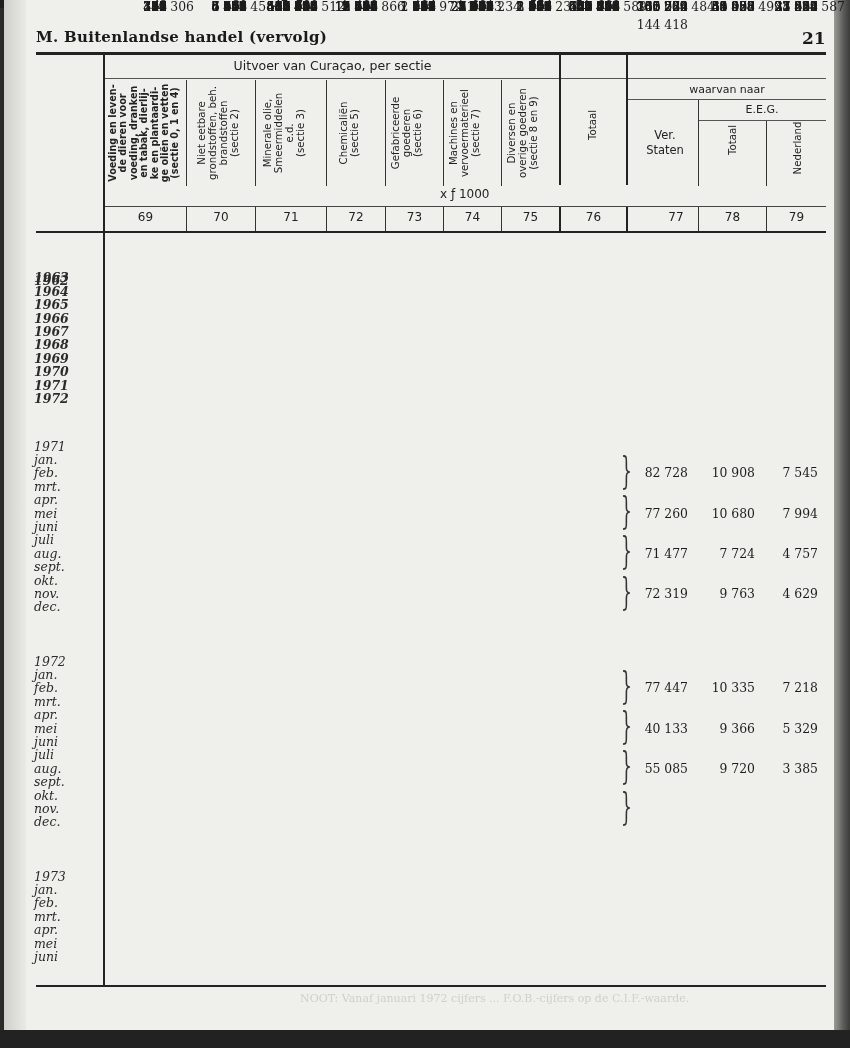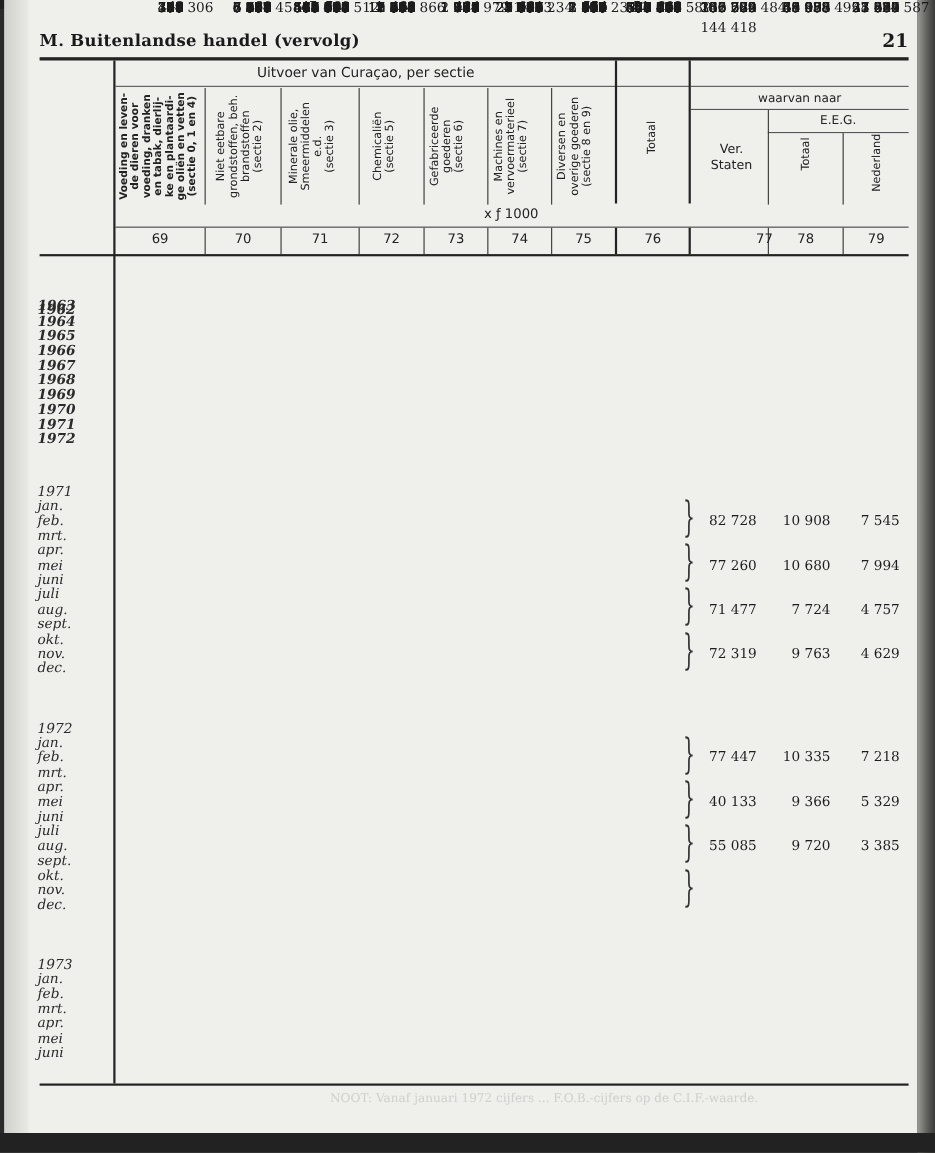--- a/index.html
+++ b/index.html
@@ -113,21 +113,21 @@
 <div class="vhead" style="left:792px;top:178px;width:60px;">Nederland</div>
 
 <div class="colnum" style="left:105px;width:81px;">69</div>
 <div class="colnum" style="left:187px;width:68px;">70</div>
 <div class="colnum" style="left:256px;width:70px;">71</div>
 <div class="colnum" style="left:327px;width:58px;">72</div>
 <div class="colnum" style="left:386px;width:57px;">73</div>
 <div class="colnum" style="left:444px;width:57px;">74</div>
 <div class="colnum" style="left:502px;width:57px;">75</div>
 <div class="colnum" style="left:561px;width:65px;">76</div>
-<div class="colnum" style="left:612px;width:70px;padding-left:48px;">77</div>
+<div class="colnum" style="left:593px;width:70px;padding-left:48px;">77</div>
 <div class="colnum" style="left:699px;width:67px;">78</div>
 <div class="colnum" style="left:767px;width:59px;">79</div>
 
 <div id="rows">
     <div class="rowlabel bold" style="top: 274px;">1962</div>
     <div class="grid" style="left: 0px; width: 850px; height: 13.4px;">
       <span class="cell" style="right: 683px;">58</span>
       <span class="cell" style="right: 603px;">7 235</span>
       <span class="cell" style="right: 532px;">518 597</span>
       <span class="cell" style="right: 472px;">684</span>

